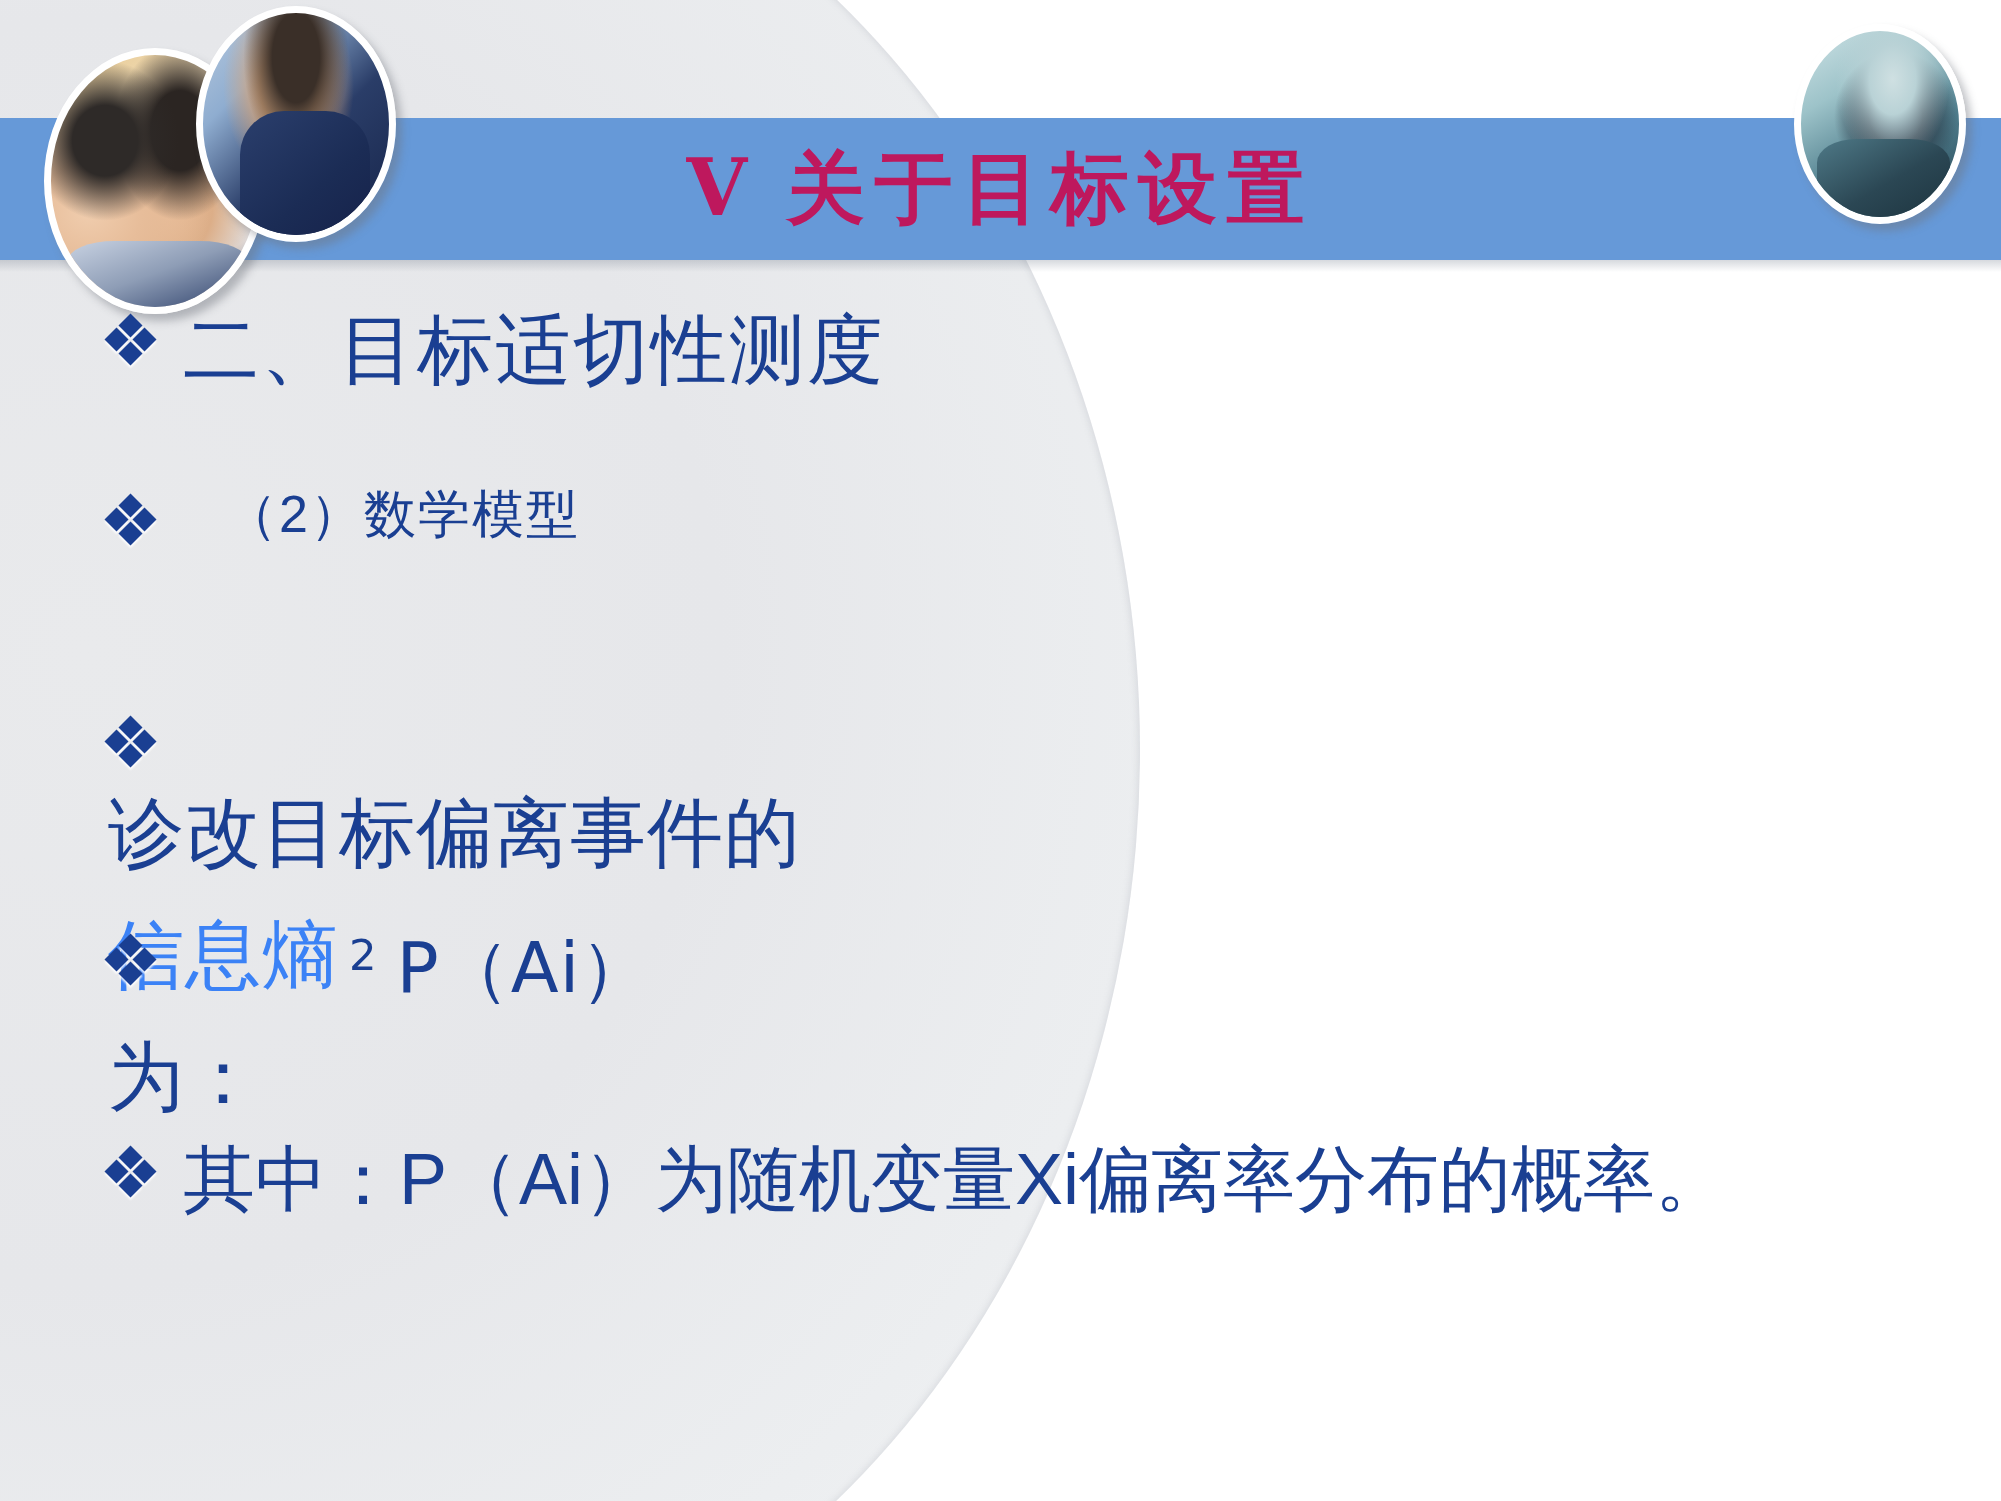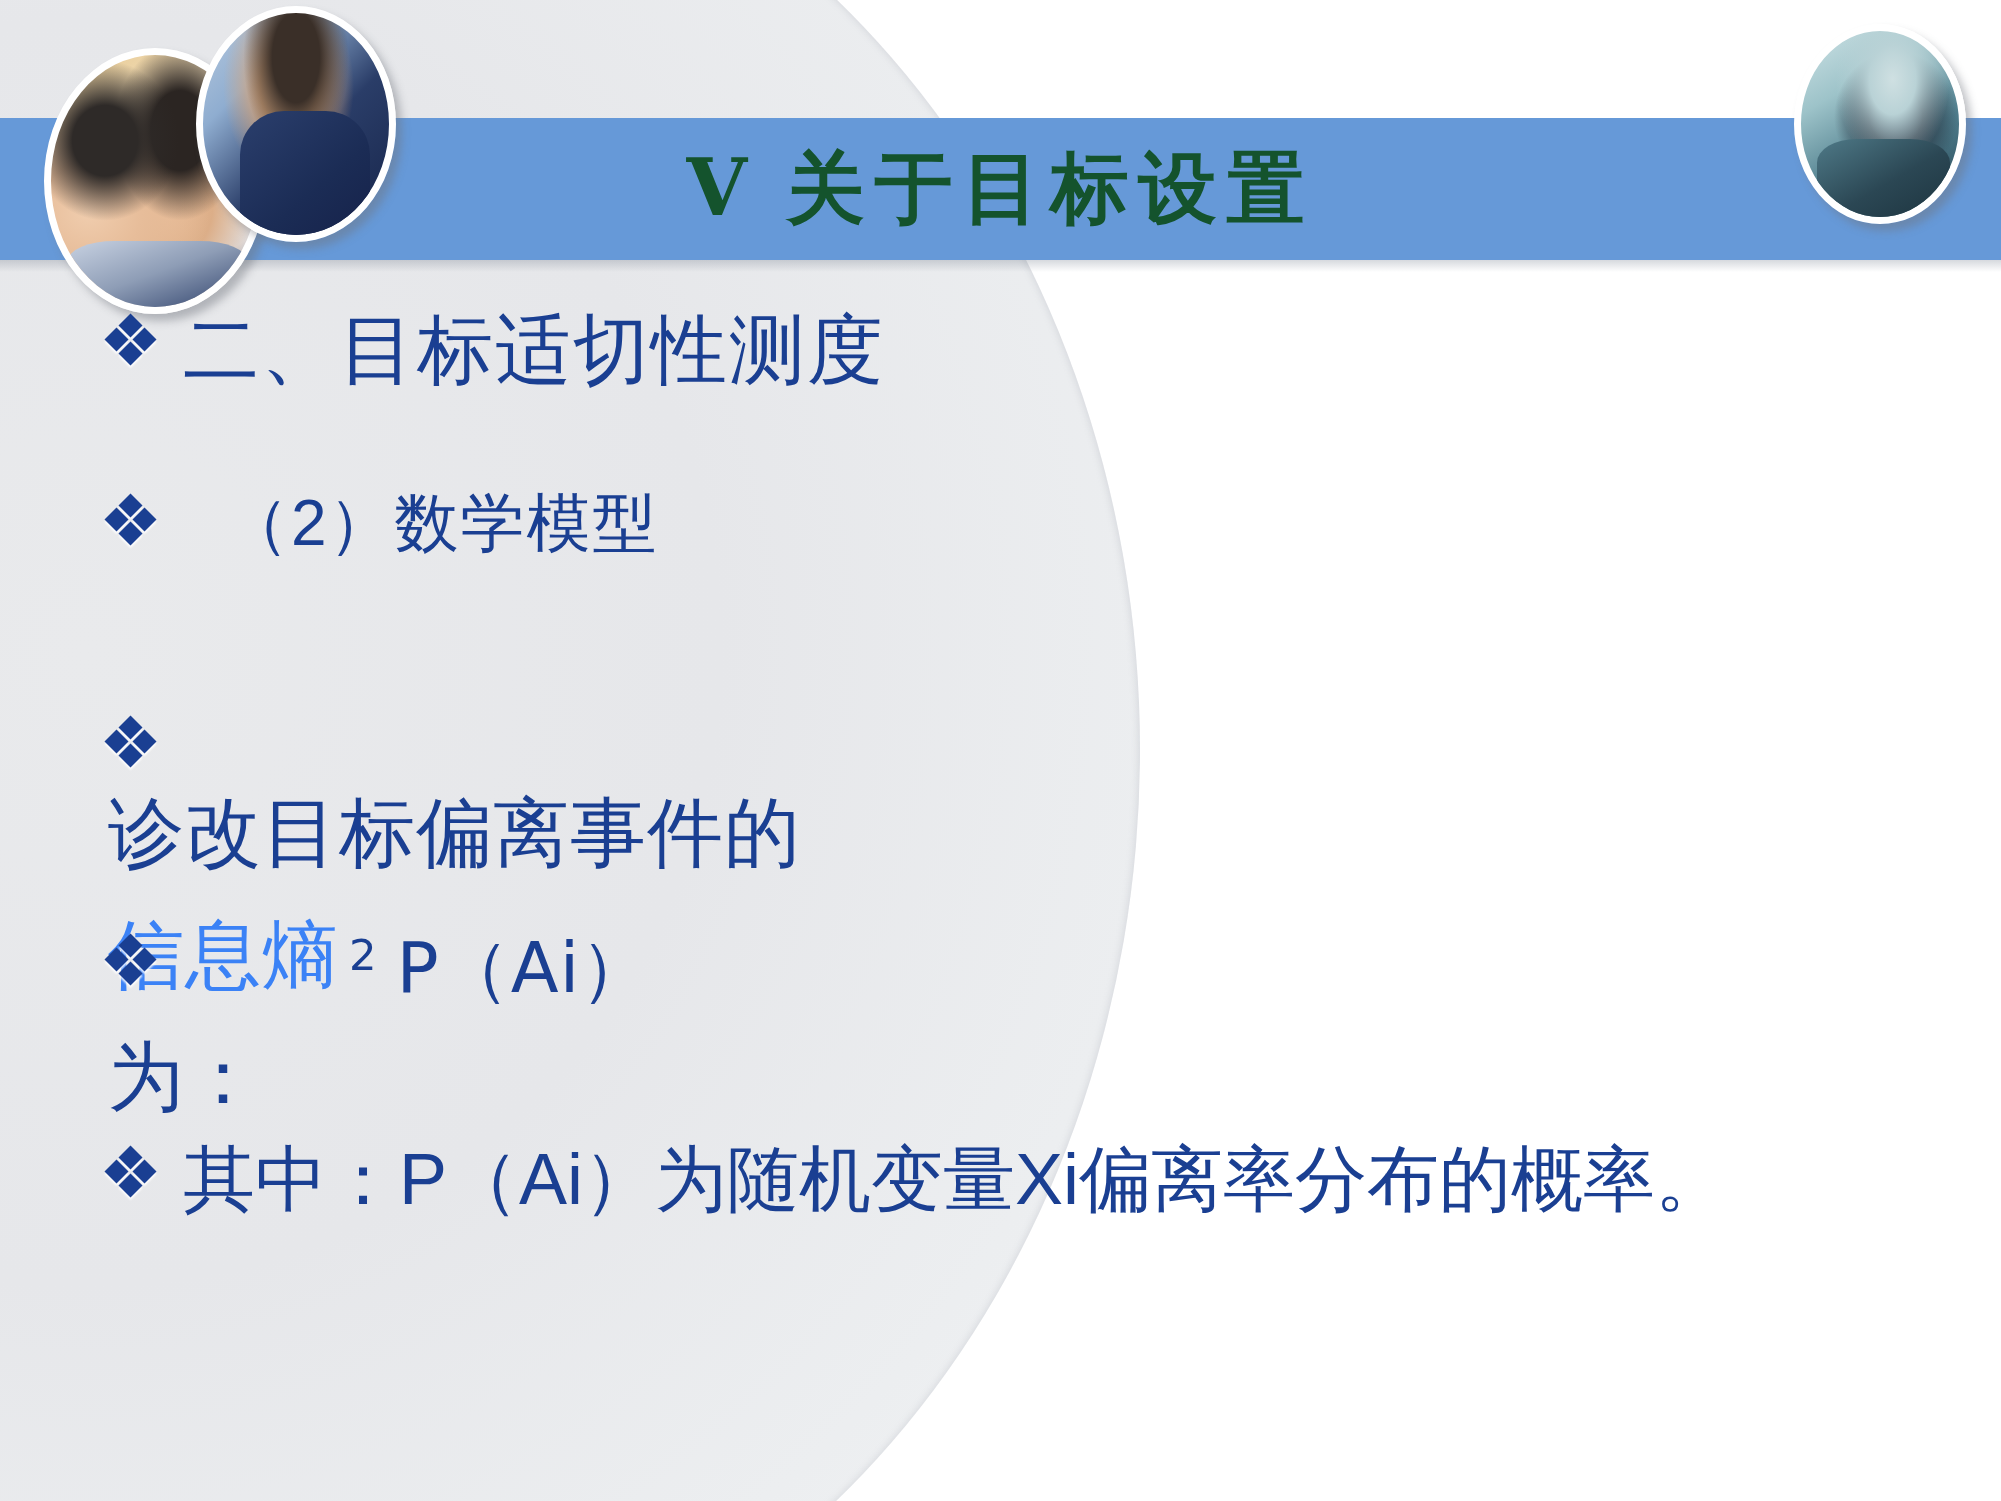--- a/index.html
+++ b/index.html
@@ -56,21 +56,21 @@
     background: linear-gradient(to bottom, rgba(120,130,145,0.30), rgba(120,130,145,0));
   }
   .header-title {
     position: absolute;
     left: 0;
     top: 122px;
     width: 2001px;
     height: 134px;
     line-height: 134px;
     text-align: center;
-    color: #14532d;
+    color: #be185d;
     font-size: 78px;
     font-weight: bold;
     letter-spacing: 10px;
     font-family: "Liberation Serif", "DejaVu Serif", serif;
     white-space: nowrap;
   }
 
   
   .photo {
     position: absolute;
@@ -176,21 +176,21 @@
   }
   .bullet i.n { left: 14px; top: 1px; }
   .bullet i.w { left: 0px;  top: 15px; }
   .bullet i.e { left: 28px; top: 15px; }
   .bullet i.s { left: 14px; top: 29px; }
 
   .txt { display: inline-block; }
 
   .l1      { left: 108px; top: 0px;   font-size: 76px; letter-spacing: 2px; }
   .l1 .bullet { margin-top: 16px; }
-  .l2      { left: 108px; top: 180px; font-size: 64px; letter-spacing: 2px; justify-content: space-between; }
+  .l2      { left: 108px; top: 180px; font-size: 52px; letter-spacing: 2px; justify-content: space-between; }
   .l2 .bullet { margin-top: 16px; margin-right: 52px; }
   .l3      { left: 108px; top: 402px; font-size: 76px; letter-spacing: 1px; flex-direction: column; }
   .l3 .bullet { margin-top: 16px; }
   .l4      { left: 108px; top: 622px; font-size: 70px; letter-spacing: 1px;
              font-family: "DejaVu Sans", "Liberation Sans", sans-serif; }
   .l4 .bullet { margin-top: 14px; margin-right: 176px; }
   .l5      { left: 108px; top: 832px; font-size: 72px; letter-spacing: 0px; }
   .l5 .bullet { margin-top: 16px; }
 
   .red { color: #3b82f6; }

